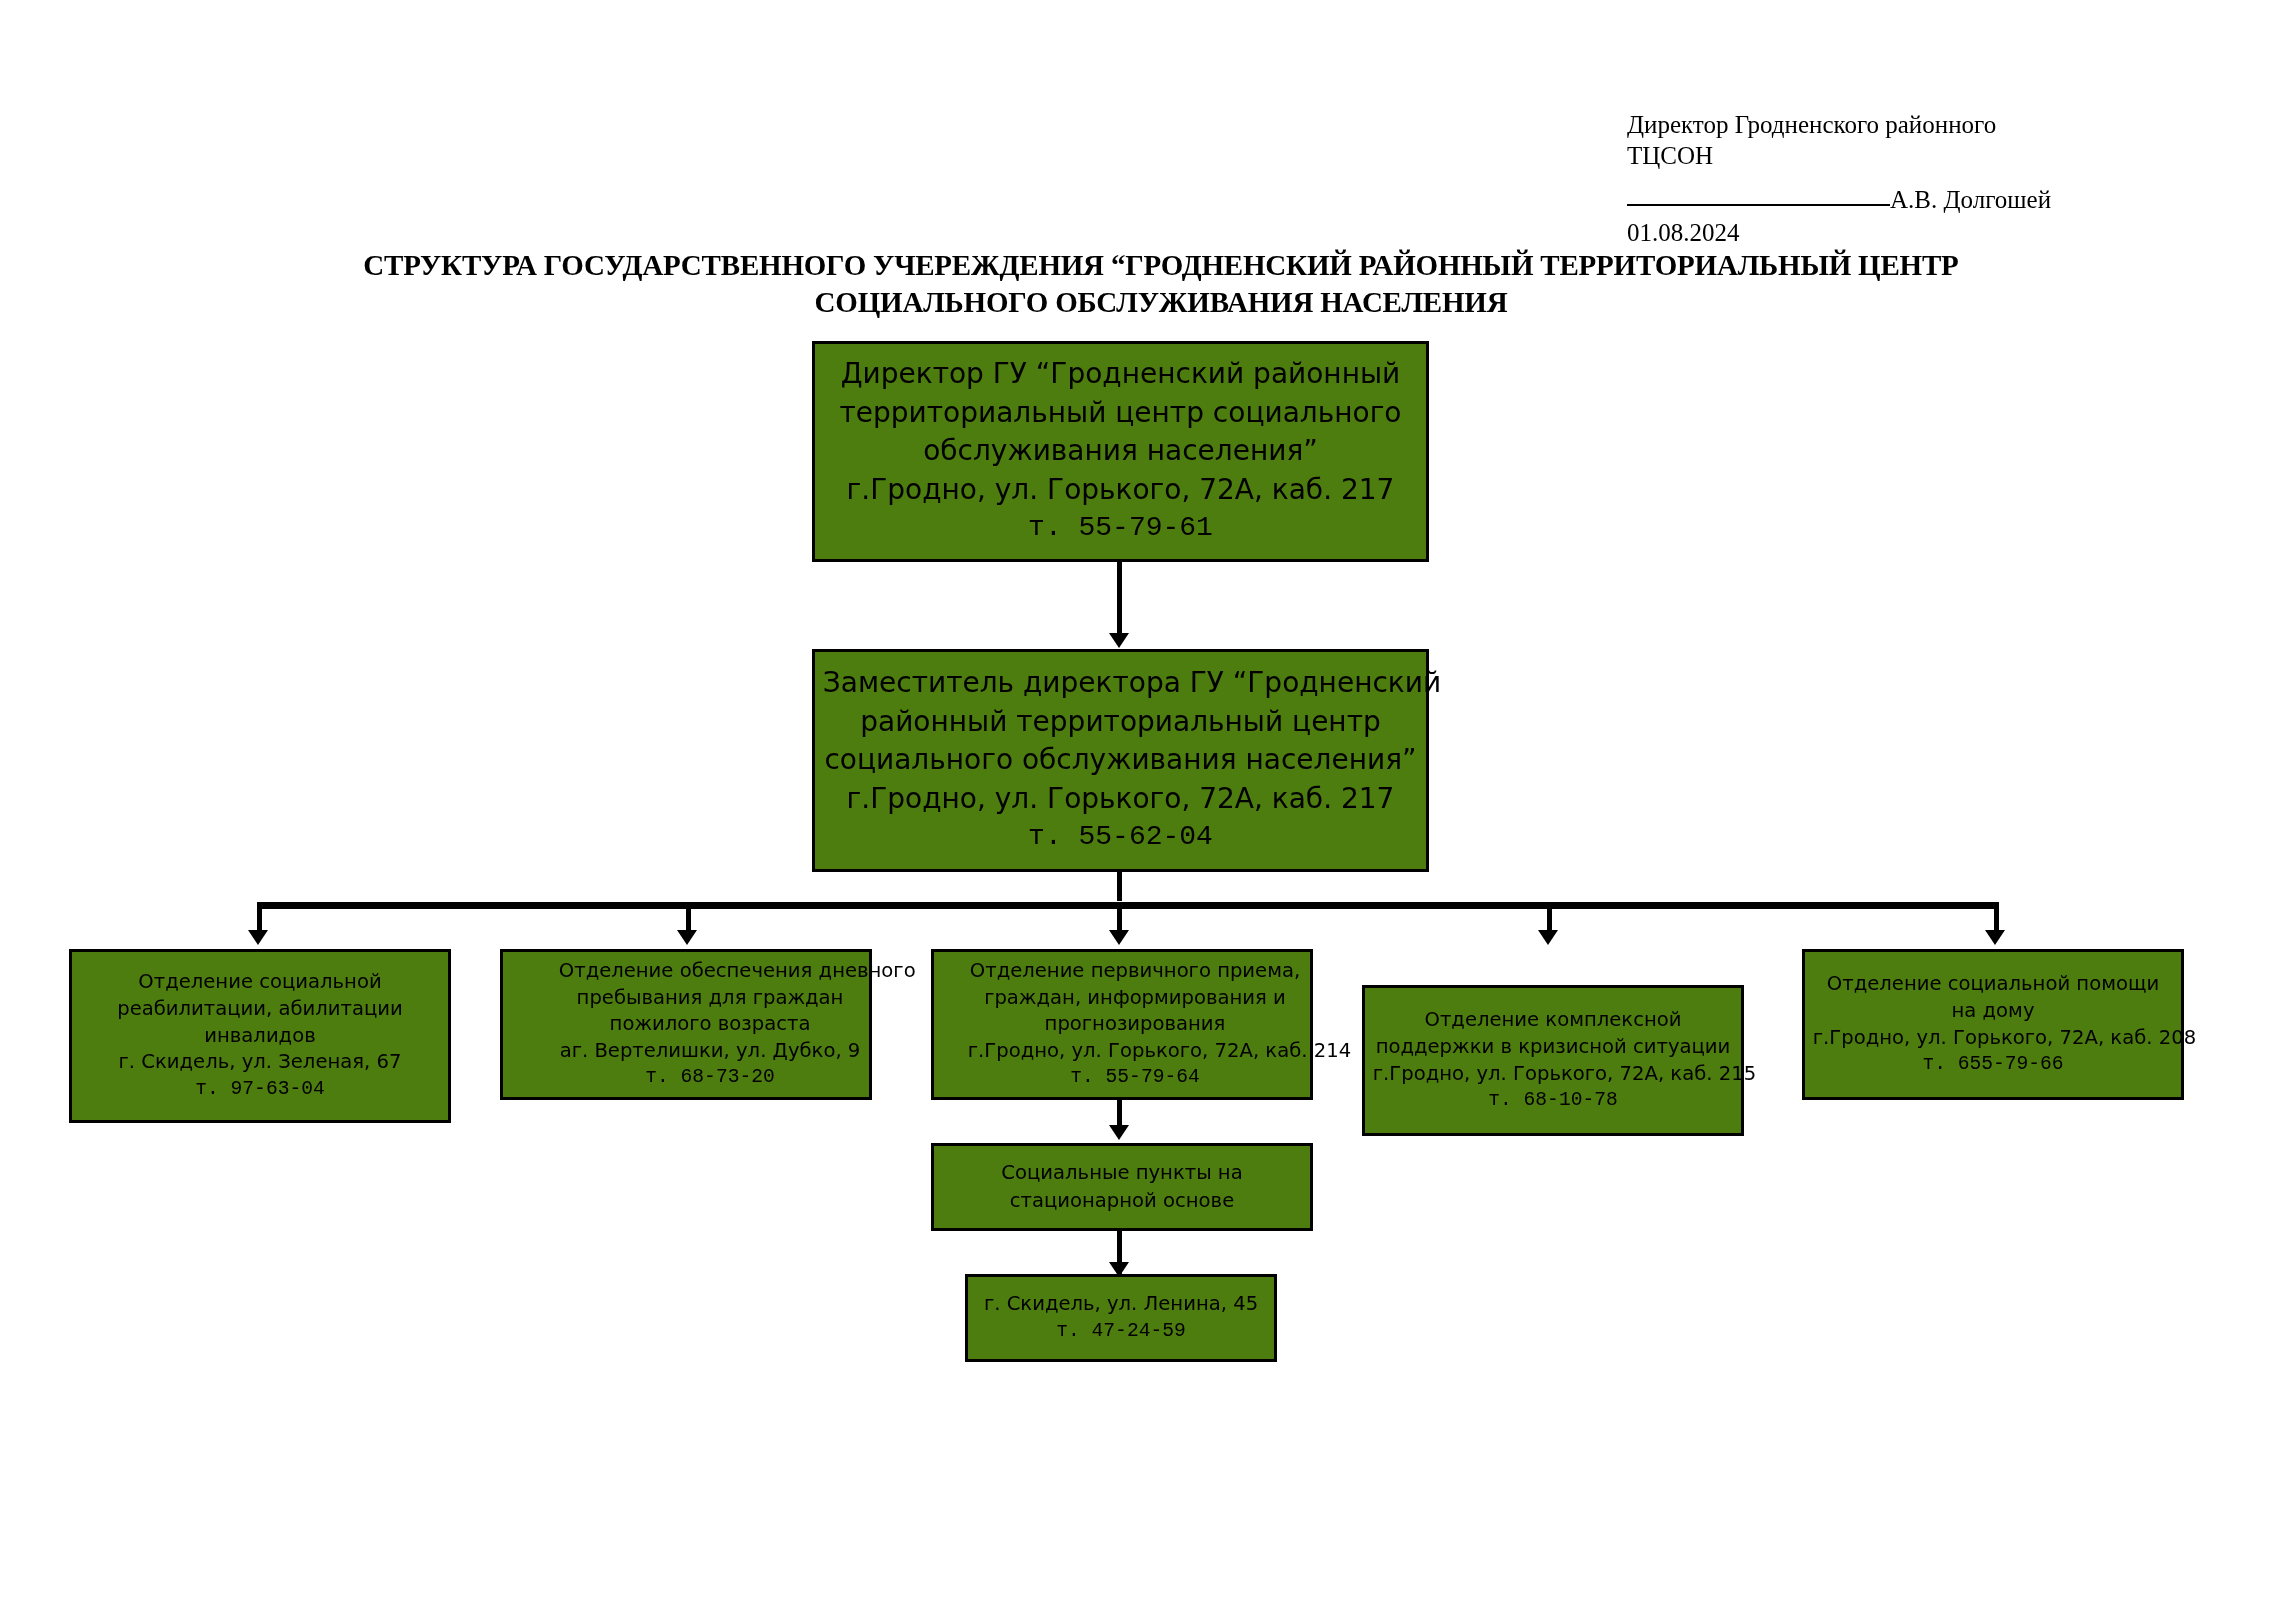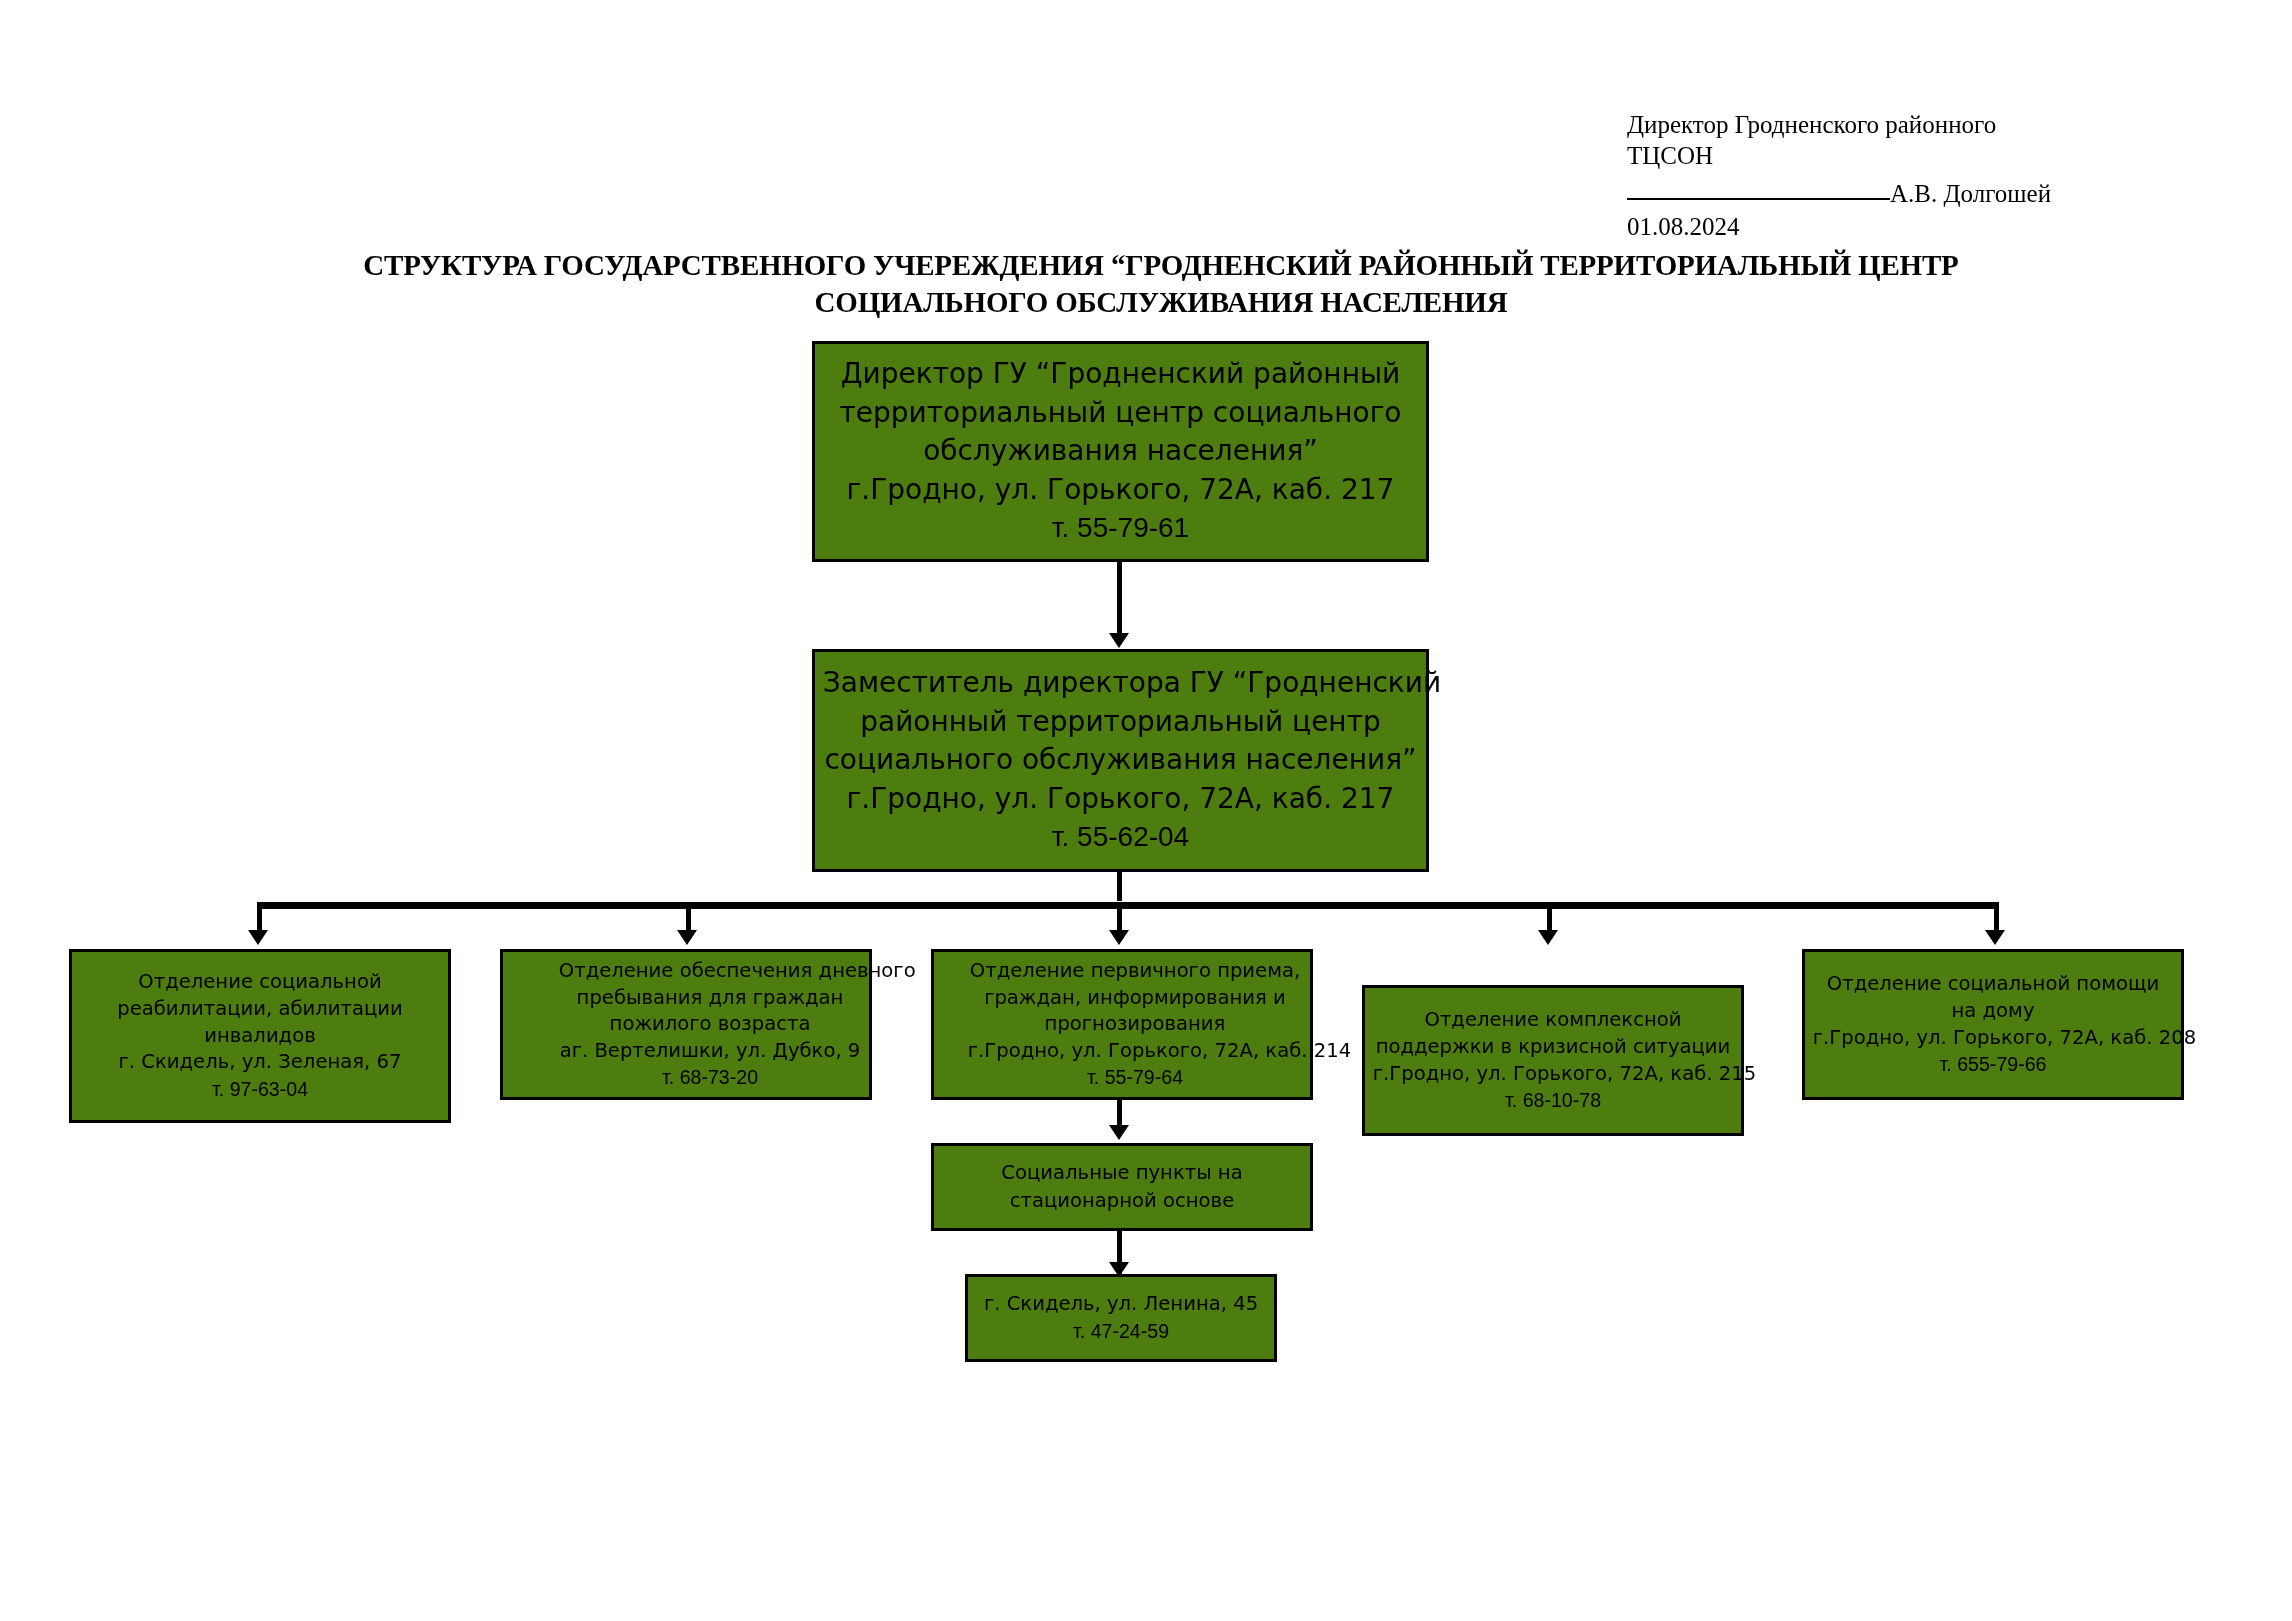--- a/index.html
+++ b/index.html
@@ -26,21 +26,21 @@
     top: 110px;
     width: 510px;
     font-family: "Liberation Serif", serif;
     font-weight: normal;
     font-size: 25px;
     line-height: 1.22;
   }
   .sig-line1 { white-space: nowrap; }
   .sig-line2 { }
   .sig-name-row {
-    margin-top: 8px;
+    margin-top: 14px;
     white-space: nowrap;
   }
   .sig-rule {
     display: inline-block;
     width: 263px;
     border-bottom: 2px solid #000;
     vertical-align: 2px;
     margin-right: 0px;
   }
   .sig-date { margin-top: 2px; }
@@ -89,21 +89,21 @@
   .node.dept .ln {
     font-size: 19.6px;
     line-height: 1.36;
   }
   
   .node.sub .ln {
     font-size: 19.6px;
     line-height: 1.42;
   }
   
-  .num { font-family: Liberation Sans, sans-serif; }
+  .num { font-family: Liberation Mono, monospace; }
 
   
   .conn {
     position: absolute;
     background: #000000;
   }
   .vline { width: 4.9px; }
   .hline { height: 6.9px; }
   .arrow {
     position: absolute;

